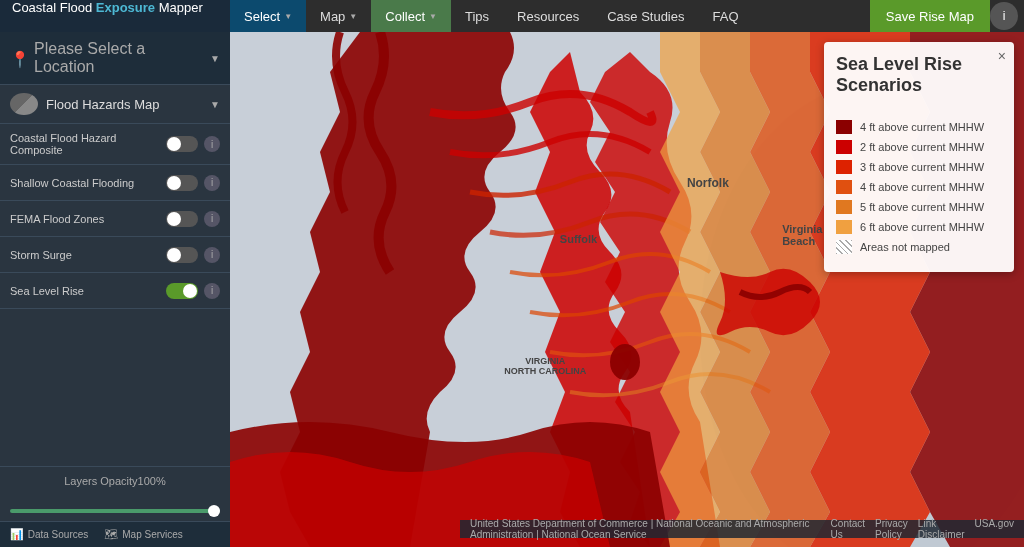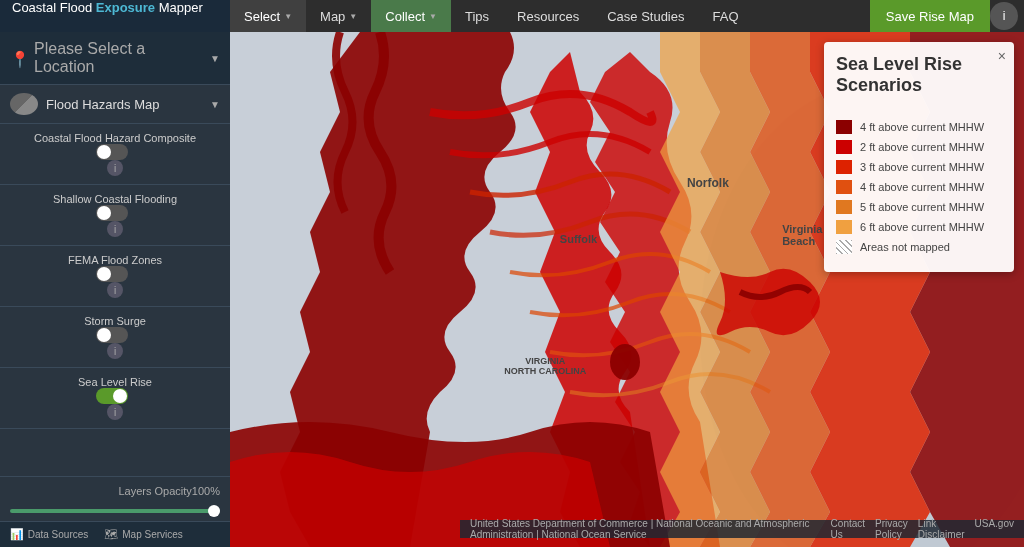--- a/index.html
+++ b/index.html
@@ -41,21 +41,21 @@
     .nav-item {
       display: flex;
       align-items: center;
       height: 100%;
       padding: 0 14px;
       font-size: 13px;
       color: #ddd;
       cursor: pointer;
       position: relative;
     }
-    .nav-item.active { background: #404040; color: #fff; }
+    .nav-item.active { background: #0c4a6e; color: #fff; }
     .nav-item.active-blue { background: #4a7a4a; color: #fff; }
     .nav-arrow {
       font-size: 8px;
       margin-left: 4px;
       color: #aaa;
     }
     .nav-save {
       margin-left: auto;
       background: #5a9a2a;
       color: #fff;
@@ -156,21 +156,20 @@
     #layers {
       flex: 1;
       overflow-y: auto;
     }
     .layer-item {
       display: flex;
       align-items: center;
       padding: 8px 10px;
       border-bottom: 1px solid #3a4a5a;
       min-height: 36px;
-      flex-direction: column;
     }
     .layer-name {
       font-size: 11px;
       color: #ccc;
       flex: 1;
     }
     .toggle-switch {
       width: 32px;
       height: 16px;
       border-radius: 8px;
@@ -208,22 +207,22 @@
       cursor: pointer;
     }
 
     
     #opacity-section {
       padding: 8px 10px;
       border-top: 1px solid #3a4a5a;
     }
     #opacity-header {
       display: flex;
-      justify-content: flex-end;
-      margin-bottom: 12px;
+      justify-content: center;
+      margin-bottom: 22px;
     }
     #opacity-label {
       font-size: 11px;
       color: #aaa;
     }
     #opacity-value {
       font-size: 11px;
       color: #aaa;
     }
     #opacity-slider {

